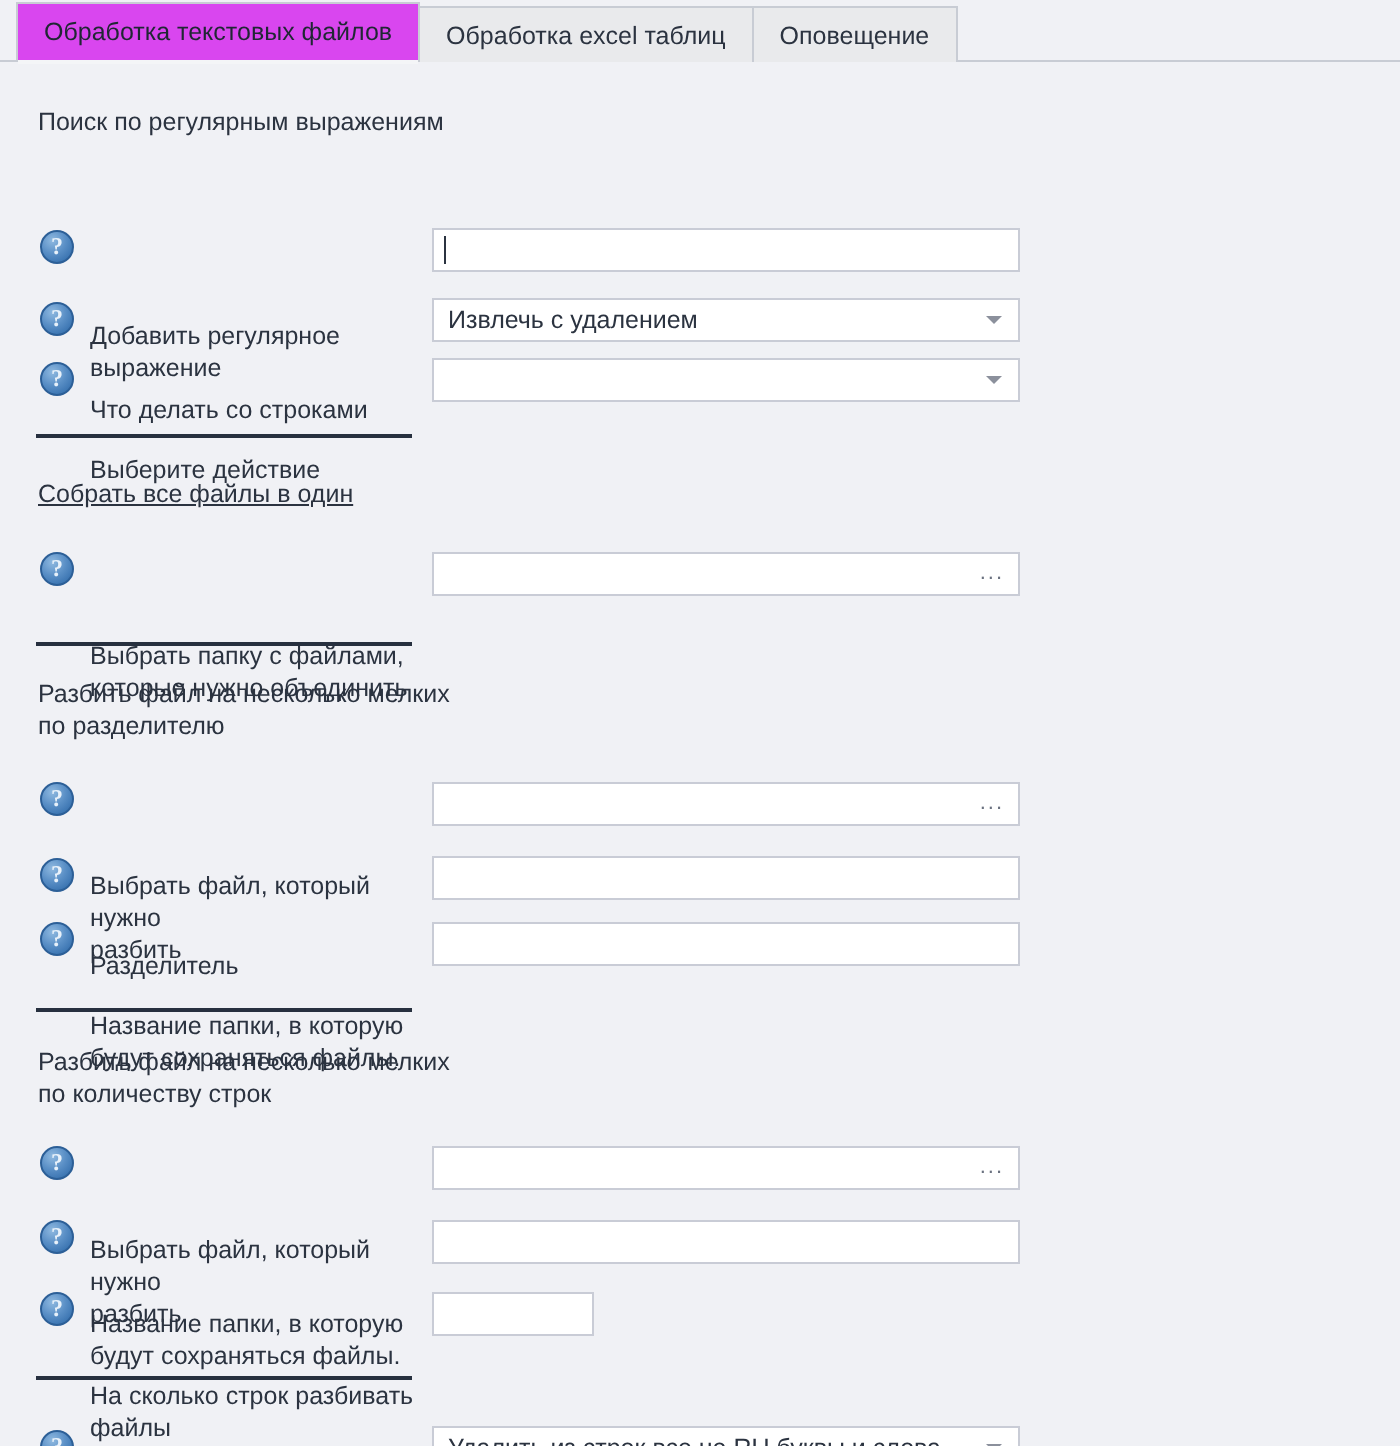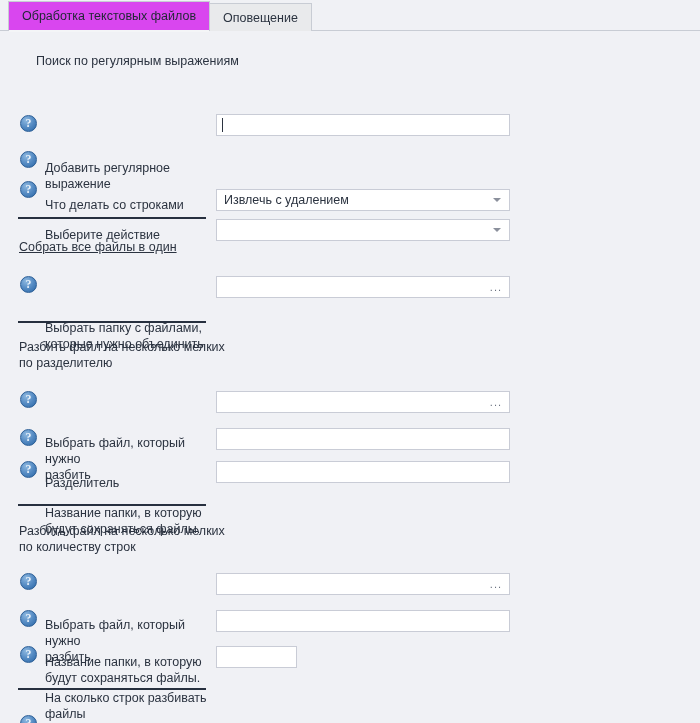--- a/index.html
+++ b/index.html
@@ -170,21 +170,20 @@
     font-family: "Liberation Sans", sans-serif;
   }
 
   .combo {
     position: absolute;
     background: #ffffff;
     border: 1px solid #c9ccd6;
     box-sizing: border-box;
     height: 22px;
     cursor: pointer;
-    margin-top: 40px;
   }
   .combo .combo-text {
     position: absolute;
     left: 7px;
     top: 0;
     line-height: 20px;
     font-size: 12.5px;
     color: #2b3340;
     white-space: nowrap;
   }
@@ -197,26 +196,27 @@
     border-left: 4px solid transparent;
     border-right: 4px solid transparent;
     border-top: 4px solid #8b909c;
   }
 </style>
 </head>
 <body>
 
 <div class="tabbar">
   <div class="tab active">Обработка текстовых файлов</div>
+  <div class="tab">Обработка excel таблиц</div>
   <div class="tab">Оповещение</div>
 </div>
 
 <div class="panel">
 
-  <div class="section-title" style="top:22px;margin-left:17px;">Поиск по регулярным выражениям</div>
+  <div class="section-title" style="top:22px;">Поиск по регулярным выражениям</div>
 
   <div class="row" style="top:84px;">
     <div class="help-icon" style="top:0;">
       <span>?</span>
     </div>
     <div class="field-label" style="top:0;">Добавить регулярное
 выражение</div>
     <div class="input caret" style="left:216px; top:-1px; width:294px;"></div>
   </div>
 

